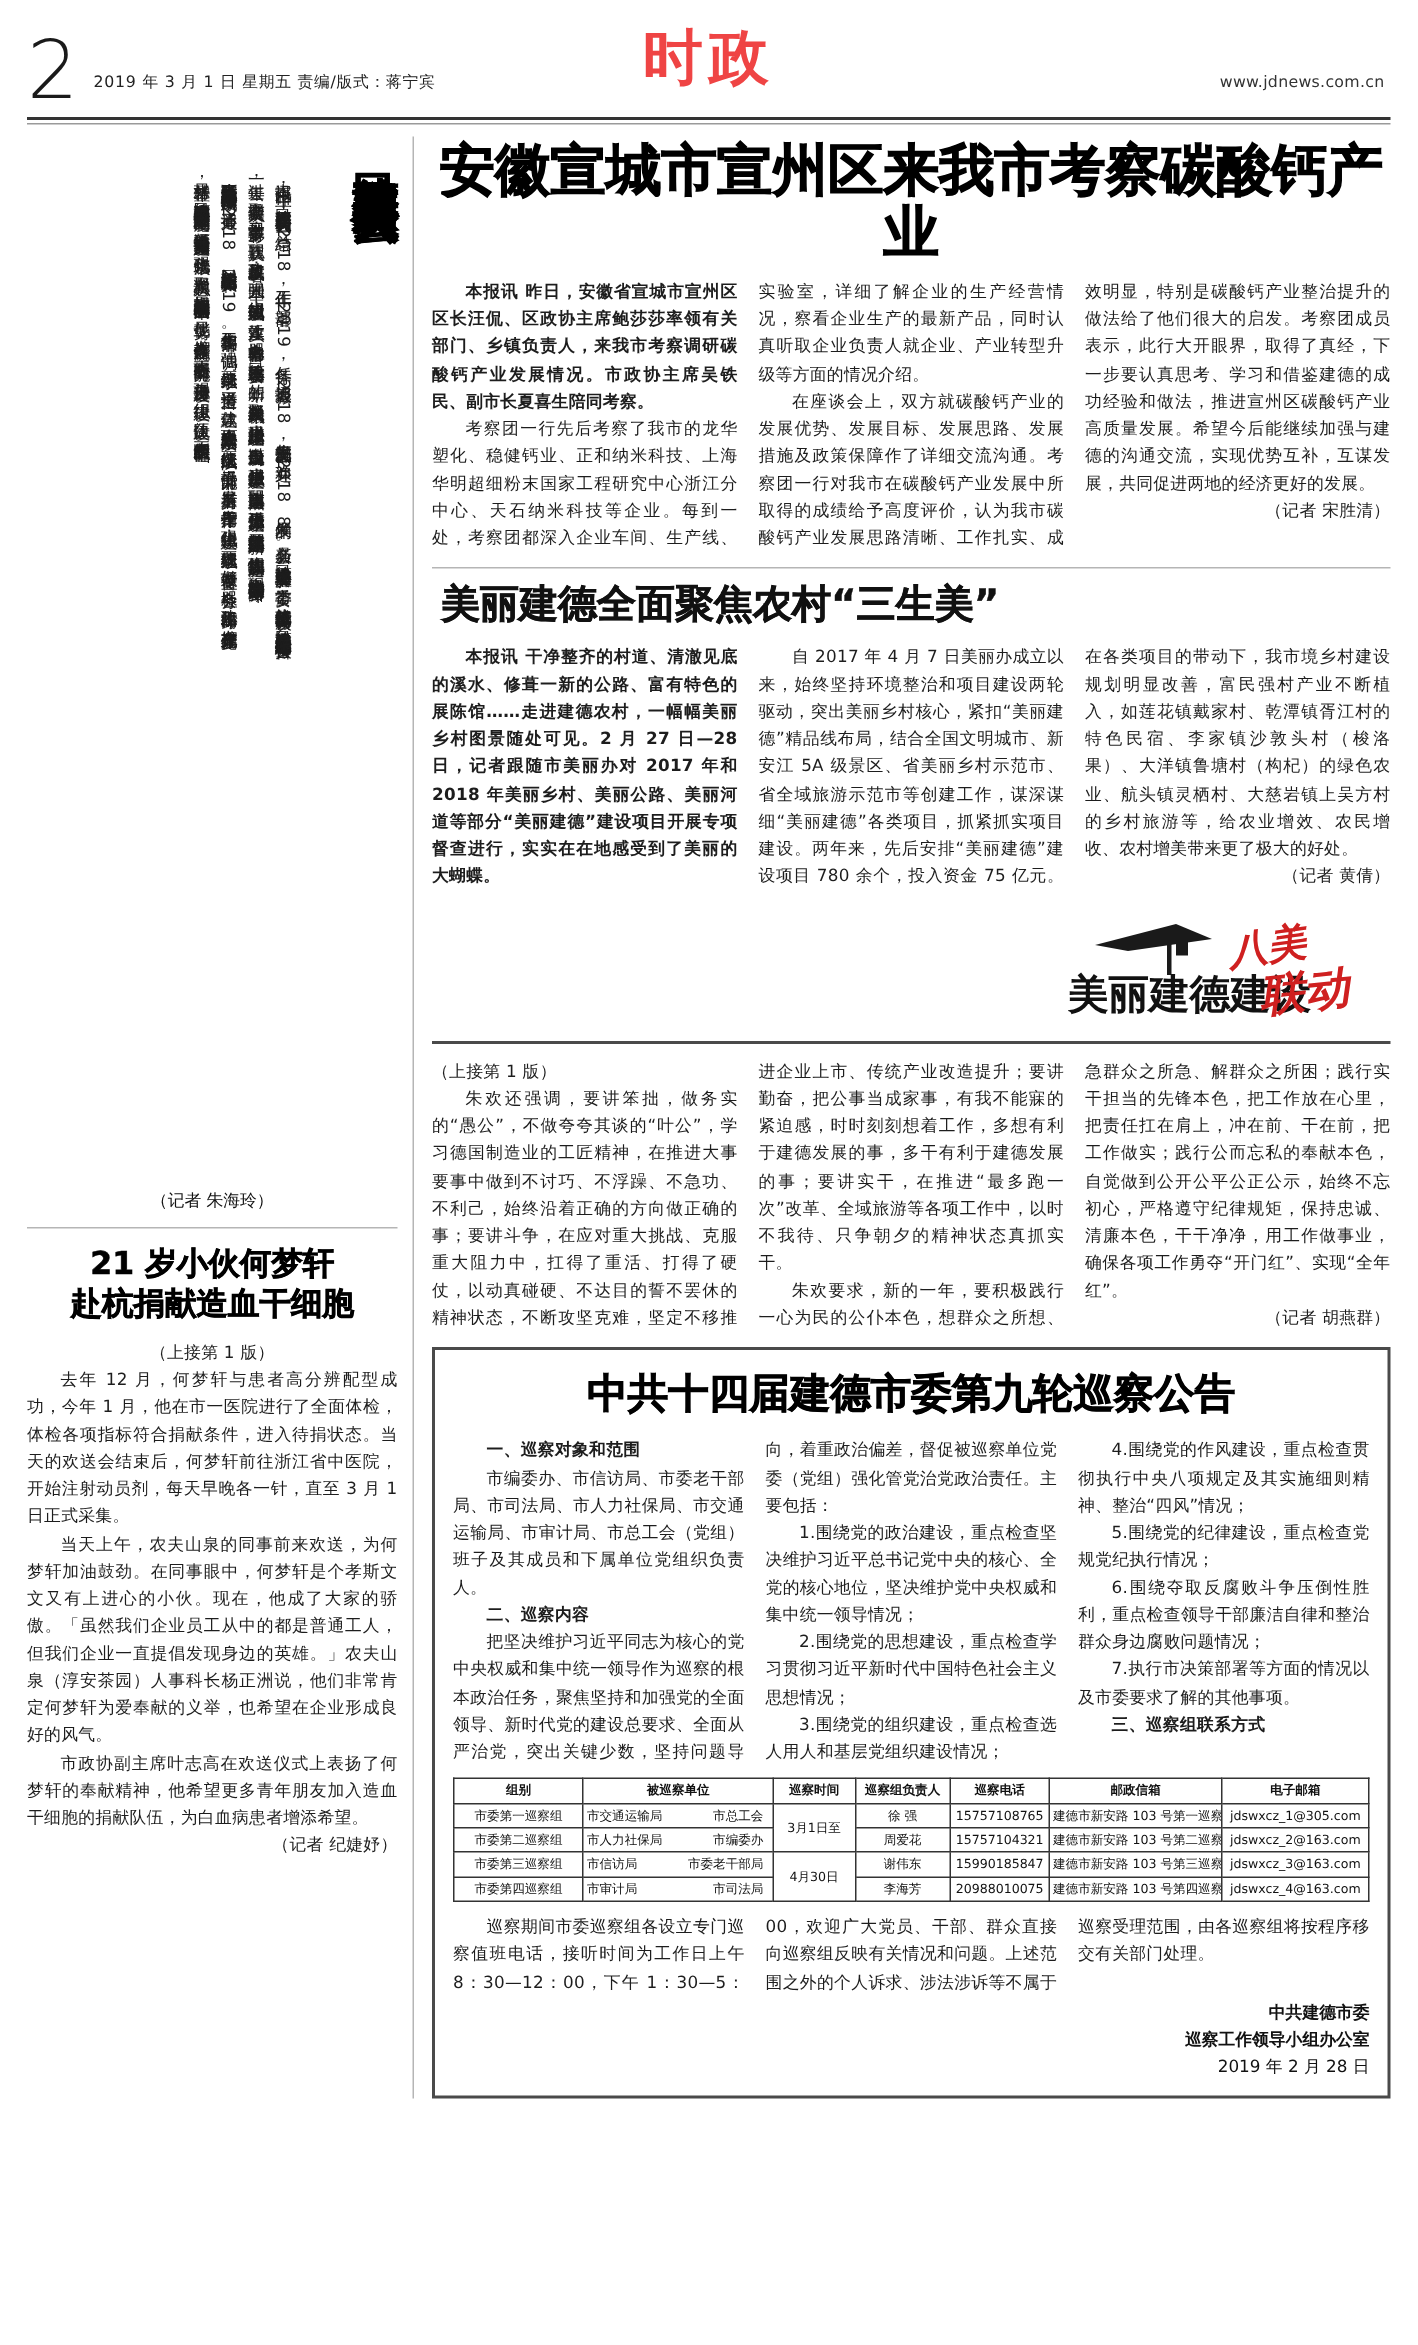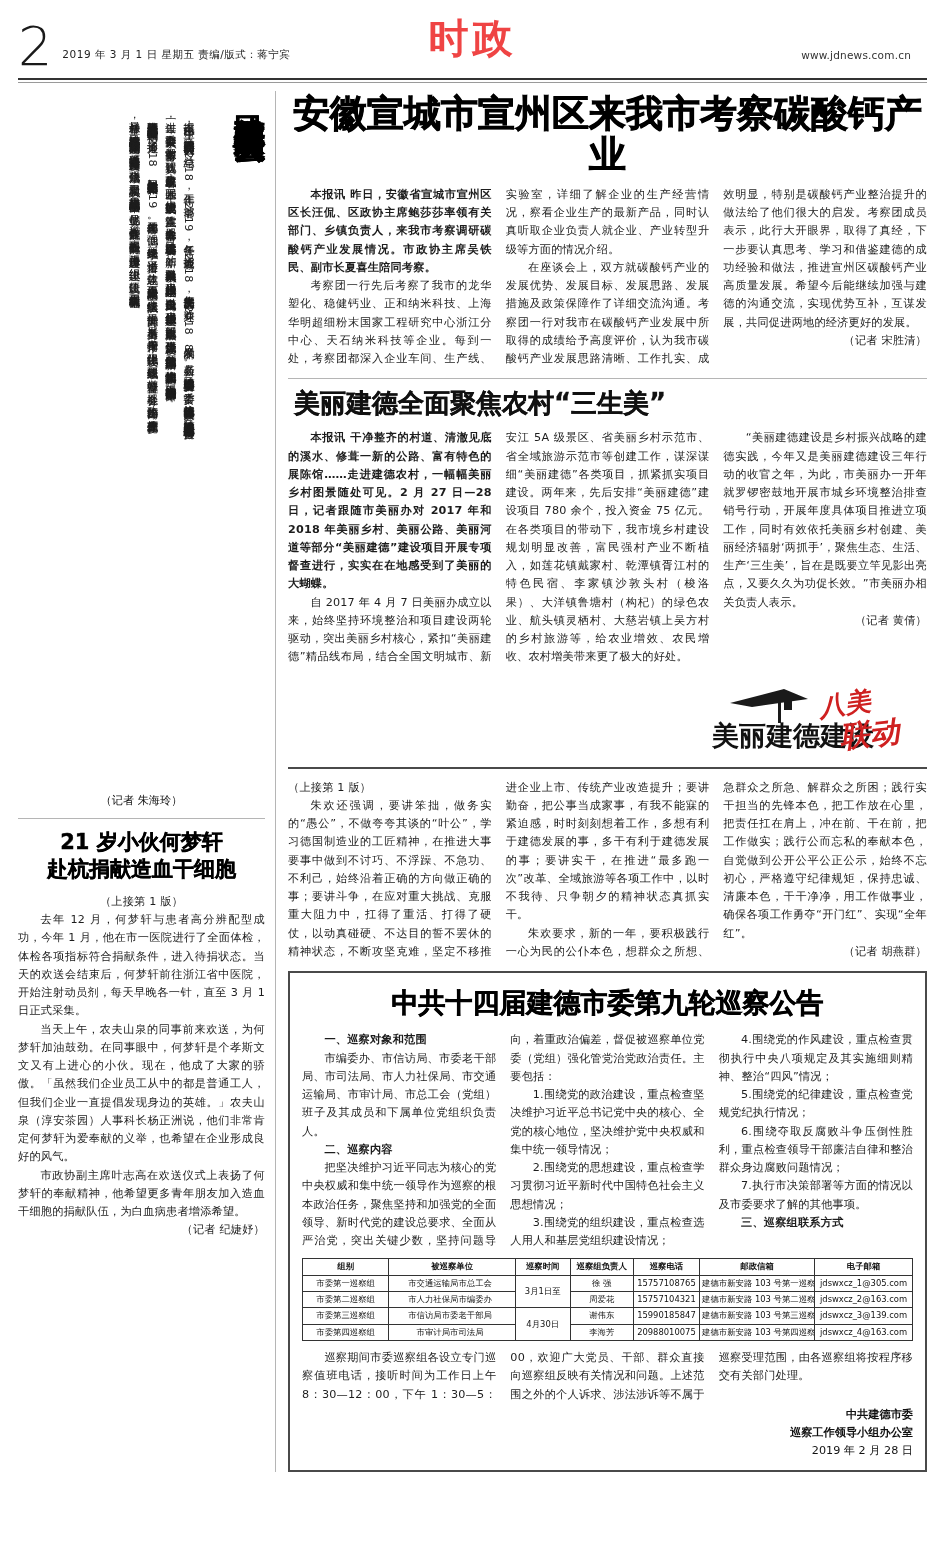--- a/index.html
+++ b/index.html
@@ -55,21 +55,21 @@
     bottom: 4px;
     text-align: center;
     font-size: 40px;
     font-weight: 700;
     color: #ef4444;
     letter-spacing: 4px;
     font-family: "DejaVu Sans", sans-serif;
   }
   .masthead-url {
     position: absolute;
-    right: 16px;
+    right: 4px;
     bottom: 9px;
     font-size: 10.5px;
     color: #333;
     letter-spacing: 0.2px;
   }
   .rule-heavy {
     border-top: 2px solid #333;
     margin: 0 18px;
   }
   .rule-thin {
@@ -218,21 +218,21 @@
     border: 1px solid #333;
     padding: 2px 2px;
     text-align: center;
     line-height: 1.35;
     color: #111;
     white-space: nowrap;
     overflow: hidden;
   }
   table.insp-table th { font-weight: 700; }
   td.unit-cell { text-align: left; padding-left: 4px; }
-  .unit-inner { display: flex; justify-content: center; padding-right: 4px;}
+  .unit-inner { display: flex; justify-content: space-between; padding-right: 4px;}
   .sign-block {
     text-align: right;
     font-size: 11.2px;
     line-height: 1.6;
     font-weight: 700;
     margin-top: 2px;
   }
   .sign-block .date { font-weight: 400; }
 
   .small-cols-3 { column-count: 3; column-gap: 14px; }
@@ -299,21 +299,20 @@
         </div>
       </div>
 
       <div class="sep-h"></div>
 
       <div>
         <h2 class="headline-sub">美丽建德全面聚焦农村“三生美”</h2>
         <div class="art-cols small-cols-3">
           <p class="lead">本报讯  干净整齐的村道、清澈见底的溪水、修葺一新的公路、富有特色的展陈馆……走进建德农村，一幅幅美丽乡村图景随处可见。2 月 27 日—28 日，记者跟随市美丽办对 2017 年和 2018 年美丽乡村、美丽公路、美丽河道等部分“美丽建德”建设项目开展专项督查进行，实实在在地感受到了美丽的大蝴蝶。</p>
           <p>自 2017 年 4 月 7 日美丽办成立以来，始终坚持环境整治和项目建设两轮驱动，突出美丽乡村核心，紧扣“美丽建德”精品线布局，结合全国文明城市、新安江 5A 级景区、省美丽乡村示范市、省全域旅游示范市等创建工作，谋深谋细“美丽建德”各类项目，抓紧抓实项目建设。两年来，先后安排“美丽建德”建设项目 780 余个，投入资金 75 亿元。在各类项目的带动下，我市境乡村建设规划明显改善，富民强村产业不断植入，如莲花镇戴家村、乾潭镇胥江村的特色民宿、李家镇沙敦头村（梭洛果）、大洋镇鲁塘村（构杞）的绿色农业、航头镇灵栖村、大慈岩镇上吴方村的乡村旅游等，给农业增效、农民增收、农村增美带来更了极大的好处。</p>
-          <p>“美丽建德建设是乡村振兴战略的建德实践，今年又是美丽建德建设三年行动的收官之年，为此，市美丽办一开年就罗锣密鼓地开展市城乡环境整治排查销号行动，开展年度具体项目推进立项工作，同时有效依托美丽乡村创建、美丽经济辐射‘两抓手’，聚焦生态、生活、生产‘三生美’，旨在是既要立竿见影出亮点，又要久久为功促长效。”市美丽办相关负责人表示。</p>
           <p class="byline">（记者  黄倩）</p>
         </div>
 
         <div class="logo-block">
           <svg class="logo-svg" width="215" height="80" viewBox="0 0 215 80">
 
             <g>
               <path d="M18 26 L72 12 L96 22 L40 30 Z" fill="#1a1a1a"></path>
               <rect x="66" y="20" width="3" height="26" fill="#1a1a1a"></rect>
               <rect x="72" y="24" width="8" height="9" fill="#1a1a1a"></rect>
@@ -414,21 +413,21 @@
               <td class="unit-cell">
                 <span class="unit-inner">
                   <span>市信访局</span>
                   <span>市委老干部局</span>
                 </span>
               </td>
               <td rowspan="2">4月30日</td>
               <td>谢伟东</td>
               <td>15990185847</td>
               <td>建德市新安路 103 号第三巡察组</td>
-              <td>jdswxcz_3@139.com</td>
+              <td>jdswxcz_3@163.com</td>
             </tr>
             <tr>
               <td>市委第四巡察组</td>
               <td class="unit-cell">
                 <span class="unit-inner">
                   <span>市审计局</span>
                   <span>市司法局</span>
                 </span>
               </td>
               <td>李海芳</td>

